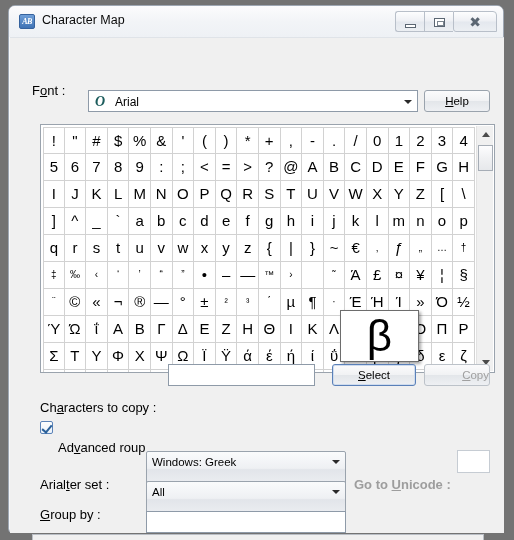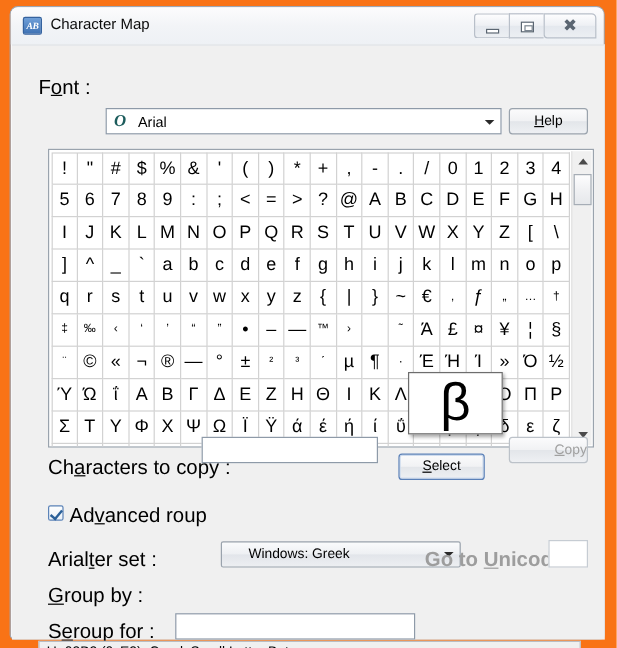--- a/index.html
+++ b/index.html
@@ -6,21 +6,21 @@
     margin: 0;
     padding: 0;
     background: #ffffff;
     font-family: "Liberation Sans", sans-serif;
   }
   #screen {
     position: relative;
     width: 514px;
     height: 540px;
     overflow: hidden;
-    background: #f97316;
+    background: #737373;
   }
 
   
   .window {
     position: absolute;
     left: 8px;
     top: 5px;
     width: 496px;
     height: 528px;
     border: 1px solid #9ea7b3;
@@ -124,23 +124,24 @@
     left: 1px; top: 31px;
     width: 494px;
     height: 496px;
     background: #f0f0f0;
     border-top: 1px solid #dfe3e8;
     box-sizing: border-box;
   }
 
   .lbl {
     position: absolute;
-    font-size: 17px;
+    font-size: 13px;
     color: #000000;
     white-space: nowrap;
+    margin-top: 20px;
   }
   .lbl u { text-decoration: underline; }
   .lbl.dis { color: #9d9d9d; font-weight: bold; }
 
   
   .font-combo {
     position: absolute;
     left: 78px; top: 52px;
     width: 330px; height: 22px;
     background: #ffffff;
@@ -312,29 +313,28 @@
     width: 4px; height: 8px;
     border: solid #2a6099;
     border-width: 0 2px 2px 0;
     transform: rotate(40deg);
   }
 
   
   .dd {
     position: absolute;
     box-sizing: border-box;
-    height: 22px;
+    height: 36px;
     border: 1px solid #9aa3ad;
     border-radius: 2px;
     background: linear-gradient(180deg,#fafbfc 0%, #eef0f3 48%, #e2e5ea 52%, #edeff2 100%);
     font-size: 11.5px;
     color: #000;
     line-height: 20px;
-    padding-left: 22px;
-    margin-left: 38px;
+    padding-left: 5px;
   }
   .dd .combo-arrow::after { top: 8px; }
 
   
   .statusbar {
     position: absolute;
     left: 22px; top: 496px;
     width: 452px; height: 21px;
     box-sizing: border-box;
     background: #f0f0f0;
@@ -610,40 +610,44 @@
           <div class="sb-arrow down"></div>
         </div>
       </div>
 
       <div class="zoom-popup">β</div>
 
       <div class="lbl" style="left:30px; top:342px;"><span>Ch</span><u>a</u><span>racters to copy :</span></div>
 
       <input class="txt" style="left: 158px; top: 326px; width: 147px; height: 22px;" value="">
 
-      <div class="btn default" style="left:322px; top:340px; width:72px; height:22px; line-height:20px;"><span></span><u>S</u><span>elect</span></div>
+      <div class="btn default" style="left:322px; top:326px; width:84px; height:22px; line-height:20px;"><span></span><u>S</u><span>elect</span></div>
 
       <div class="btn disabled" style="left:414px; top:326px; width:66px; height:22px; line-height:20px;"><span></span><u>C</u><span>opy</span></div>
 
       <div class="cbox"></div>
       <div class="lbl" style="left:48px; top:382px;"><span>Ad</span><u>v</u><span>anced roup</span></div>
 
       <div class="lbl" style="left:30px; top:419px;"><span>Arial</span><u>t</u><span>er set :</span></div>
 
       <div class="dd" style="left:136px; top:413px; width:200px;">
         <span>Windows: Greek</span>
         <span class="combo-arrow"></span>
       </div>
 
       <div class="lbl dis" style="left:344px; top:419px;"><span>Go to </span><u>U</u><span>nicode :</span></div>
 
       <input class="txt disabled" style="left: 447px; top: 412px; width: 33px; height: 23px;" value="">
 
       <div class="lbl" style="left:30px; top:449px;"><span></span><u>G</u><span>roup by :</span></div>
 
+      <div class="dd" style="left:136px; top:443px; width:200px;">
+        <span>All</span>
+        <span class="combo-arrow"></span>
+      </div>
 
       <div class="lbl" style="left:30px; top:479px;"><span>S</span><u>e</u><span>roup for :</span></div>
 
       <input class="txt" style="left: 136px; top: 473px; width: 200px; height: 22px;" value="">
 
 
       <div class="statusbar">U+03B2 (0xE2): Greek Small Letter Beta</div>
 
     </div>
   </div>

